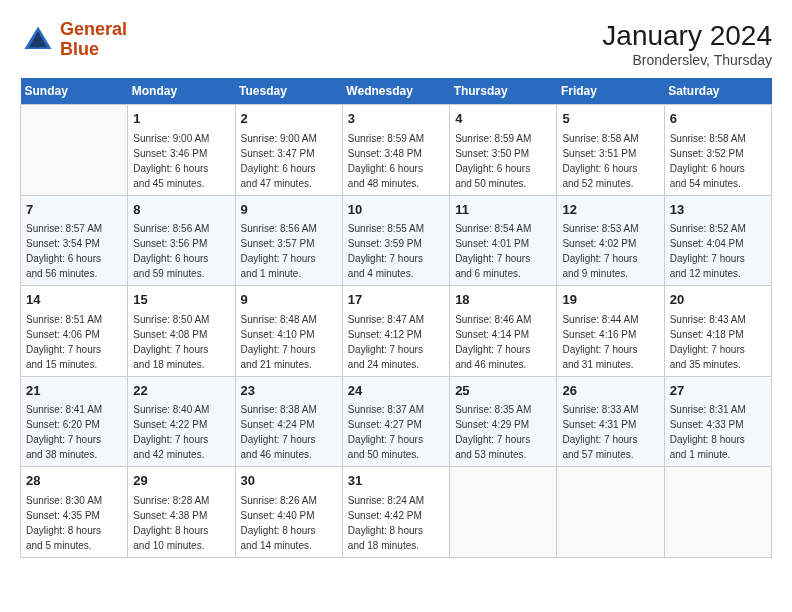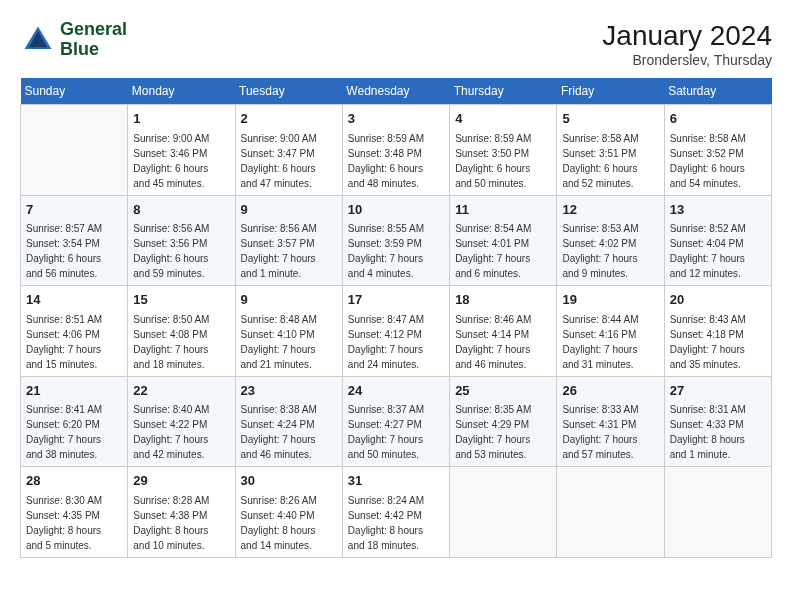--- a/index.html
+++ b/index.html
@@ -17,21 +17,21 @@
       margin-bottom: 10px;
     }
     .logo {
       display: flex;
       align-items: center;
       gap: 4px;
     }
     .logo-text {
       font-size: 18px;
       font-weight: bold;
-      color: #14532d;
+      color: #c2410c;
       line-height: 1.1;
     }
     .logo-icon {
       width: 36px;
       height: 36px;
     }
     .title-block {
       text-align: right;
     }
     .month-title {
@@ -47,21 +47,21 @@
       width: 100%;
       border-collapse: collapse;
       font-size: 10.5px;
     }
     thead tr th {
       background-color: #2a6bbf;
       color: white;
       padding: 6px 4px;
       text-align: left;
       font-size: 12px;
-      font-weight: normal;
+      font-weight: bold;
     }
     tbody tr td {
       border: 1px solid #ccc;
       vertical-align: top;
       padding: 4px 5px;
       min-height: 70px;
       width: 107px;
       color: #222;
       line-height: 1.5;
     }

